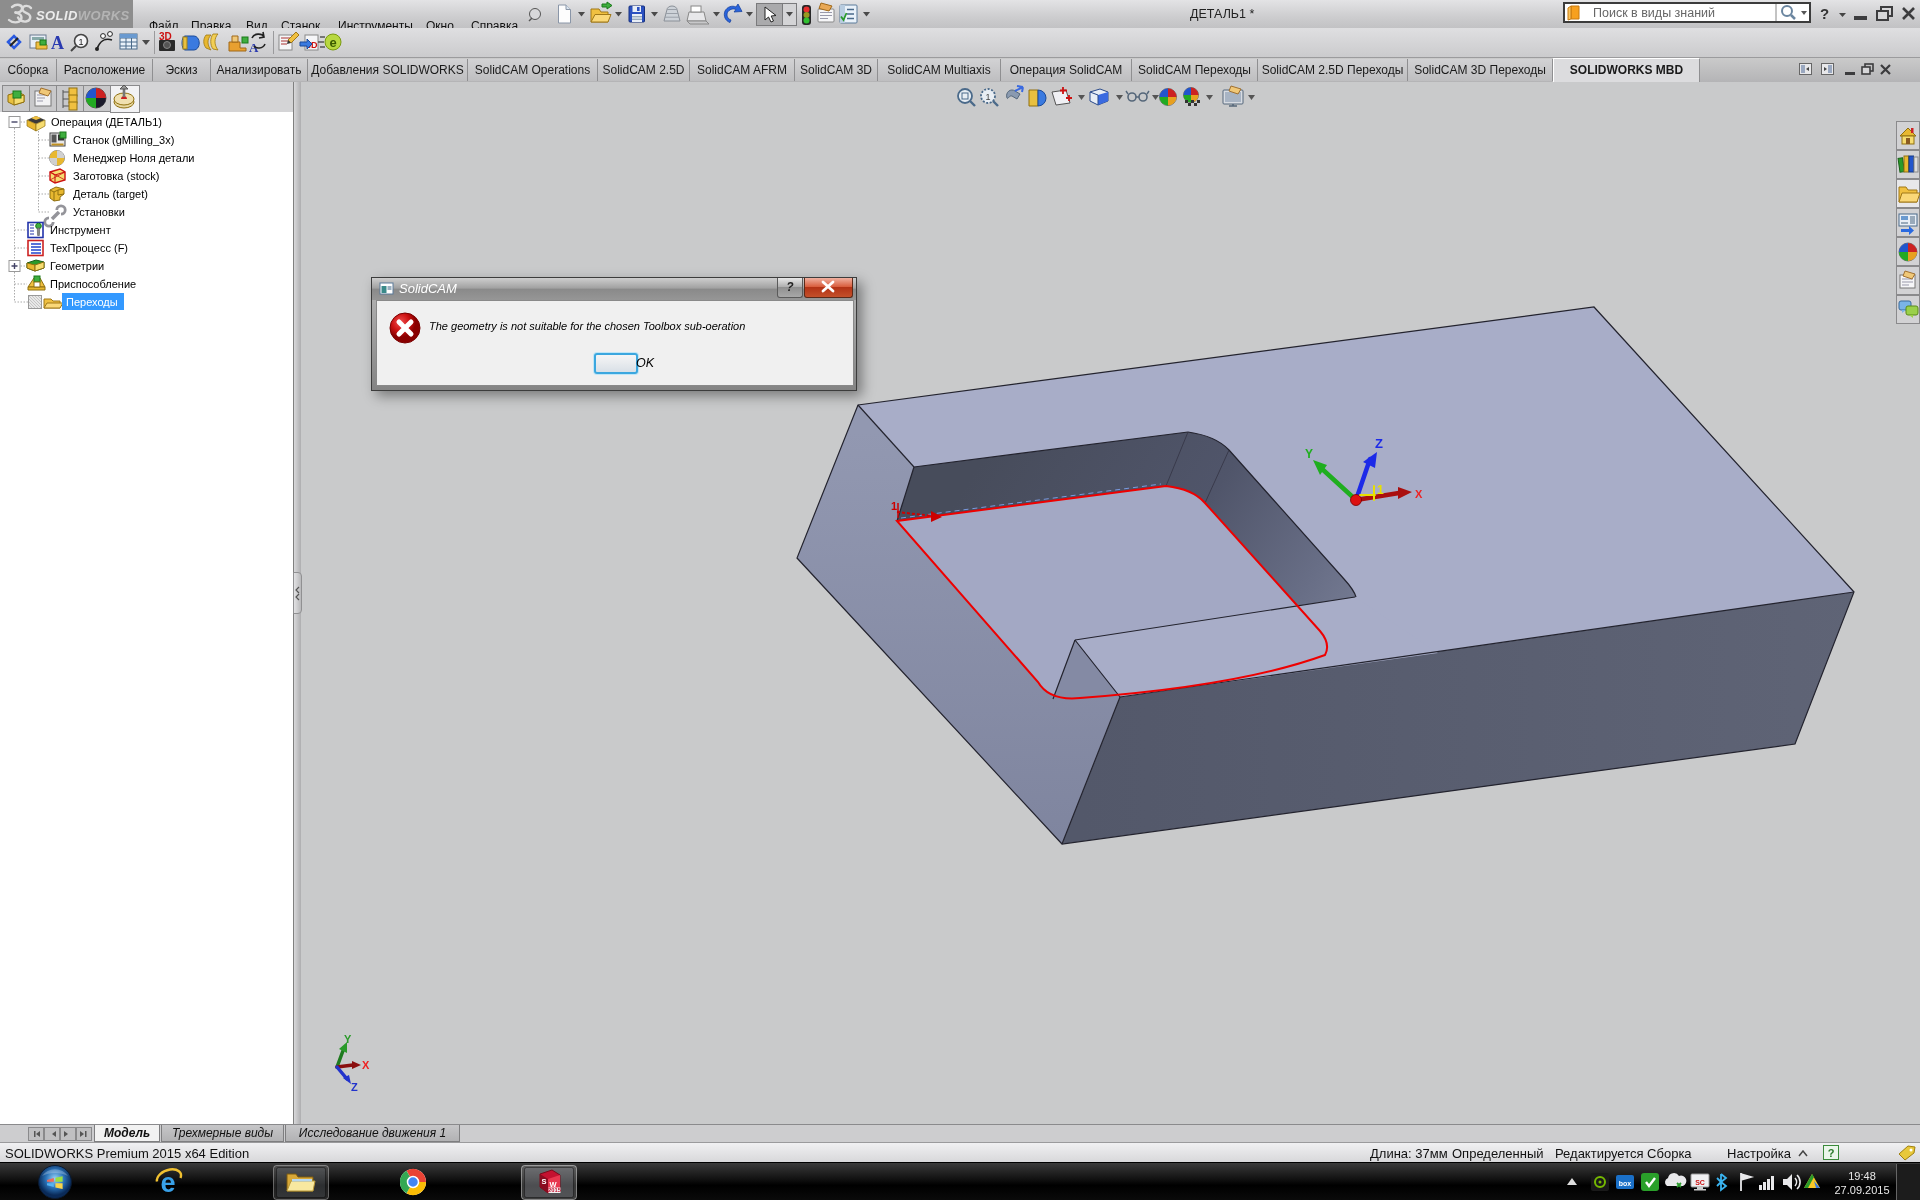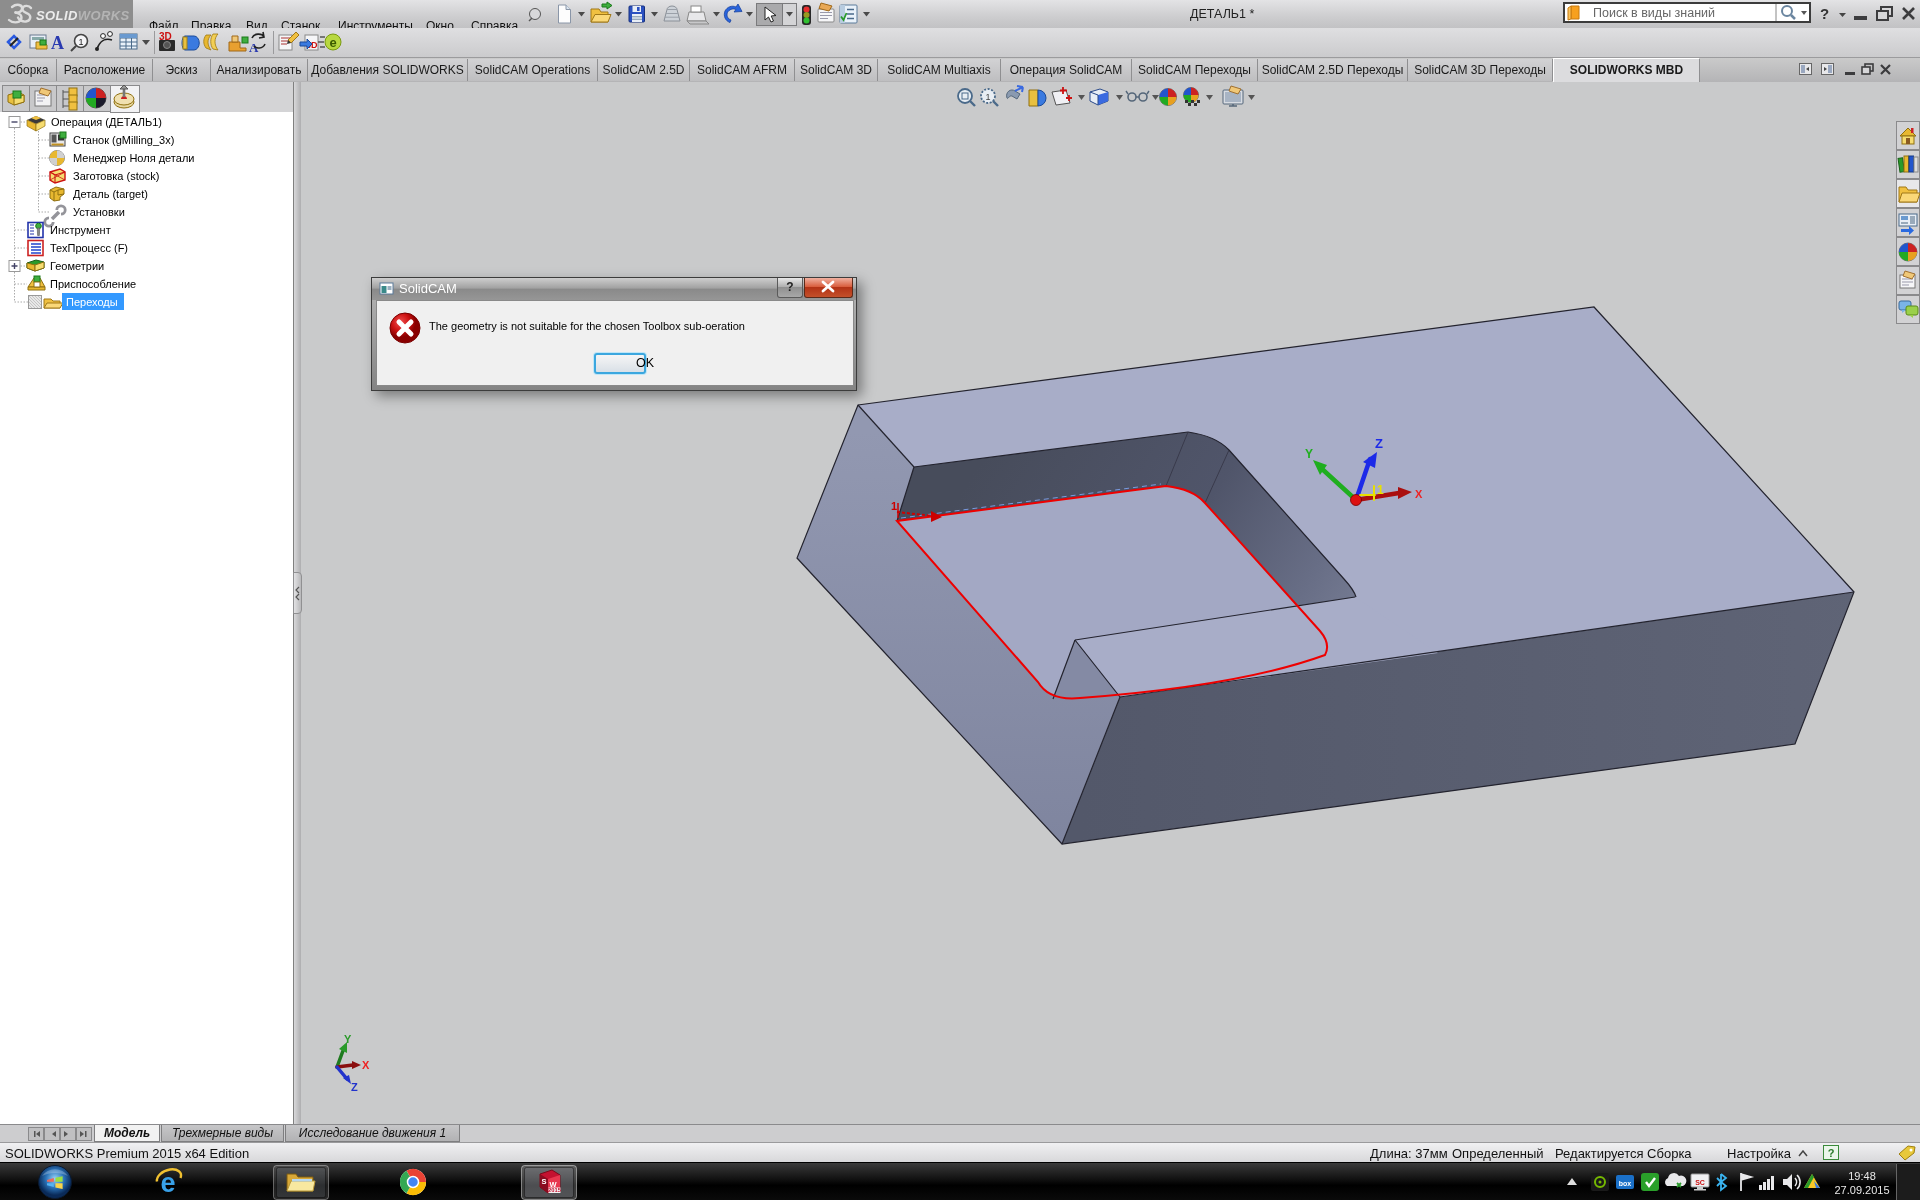--- a/index.html
+++ b/index.html
@@ -27,24 +27,24 @@
 #viewport{left:301px;top:82px;width:1619px;height:1042px;background:#c9cacb;}
 
 #modeltabs{left:0;top:1124px;width:1920px;height:18px;background:#cdcdcf;border-top:1px solid #8a8a8c;box-sizing:border-box;font-style:italic;}
 .mtab{position:absolute;top:0;height:17px;line-height:17px;text-align:center;font-size:12px;color:#111;background:linear-gradient(#c6c6c8,#b2b2b4);border:1px solid #7e7e80;border-top:none;box-sizing:border-box;}
 .mtab.active{background:#f2f2f2;font-weight:bold;}
 #statusbar{left:0;top:1142px;width:1920px;height:20px;background:linear-gradient(#f0f0f2,#d8d8da);border-top:1px solid #9a9a9c;box-sizing:border-box;}
 .stx{position:absolute;top:3px;font-size:13px;color:#111;white-space:nowrap;}
 #taskbar{left:0;top:1162px;width:1920px;height:38px;background:linear-gradient(#3a3a3a,#101010 45%,#000 60%,#0a0a0a);border-top:1px solid #000;box-sizing:border-box;}
 .clock{position:absolute;color:#e8e8e8;font-size:11px;width:70px;text-align:center;}
 
-#dlg{left:371px;top:277px;width:486px;height:114px;box-shadow:5px 5px 12px rgba(0,0,0,.4);background:linear-gradient(#b8b8b8,#848484);border:1px solid #3c3c3c;box-sizing:border-box;}
+#dlg{left:371px;top:277px;width:486px;height:114px;box-shadow:5px 5px 12px rgba(0,0,0,.4);background:linear-gradient(#b8b8b8,#848484);border:1px solid #3c3c3c;box-sizing:border-box;font-style:italic;}
 #dlgtitle{position:absolute;left:0;top:0;width:100%;height:22px;background:linear-gradient(#cecece,#a2a2a2 45%,#8a8a8a 52%,#969696);}
 #dlgbody{position:absolute;left:4px;top:22px;width:476px;height:84px;background:#f0f0f0;border:1px solid #898989;}
-#okbtn{position:absolute;left:217px;top:52px;width:52px;height:21px;border:2px solid #3ba7df;border-radius:3px;background:linear-gradient(#f4f5f6,#e9ecef 45%,#d9e0e7);box-sizing:border-box;text-align:center;font-size:12.5px;line-height:17px;color:#000;box-shadow:0 0 0 1px #bfe6f7;padding-left:40px;}
+#okbtn{position:absolute;left:217px;top:52px;width:44px;height:21px;border:2px solid #3ba7df;border-radius:3px;background:linear-gradient(#f4f5f6,#e9ecef 45%,#d9e0e7);box-sizing:border-box;text-align:center;font-size:12.5px;line-height:17px;color:#000;box-shadow:0 0 0 1px #bfe6f7;padding-left:40px;}
 </style>
 </head>
 <body>
 <div id="page">
 
 <div id="titlebar" class="abs">
   <div id="logo" class="abs">
     <svg width="133" height="28" style="position:absolute;left:0;top:0">
       <g stroke="#dcdcdc" stroke-width="2.4" fill="none" stroke-linecap="round">
         <path d="M12 7 C17 3 23 5 22 9 C21.4 12 18 13 15.5 12.5"></path>

